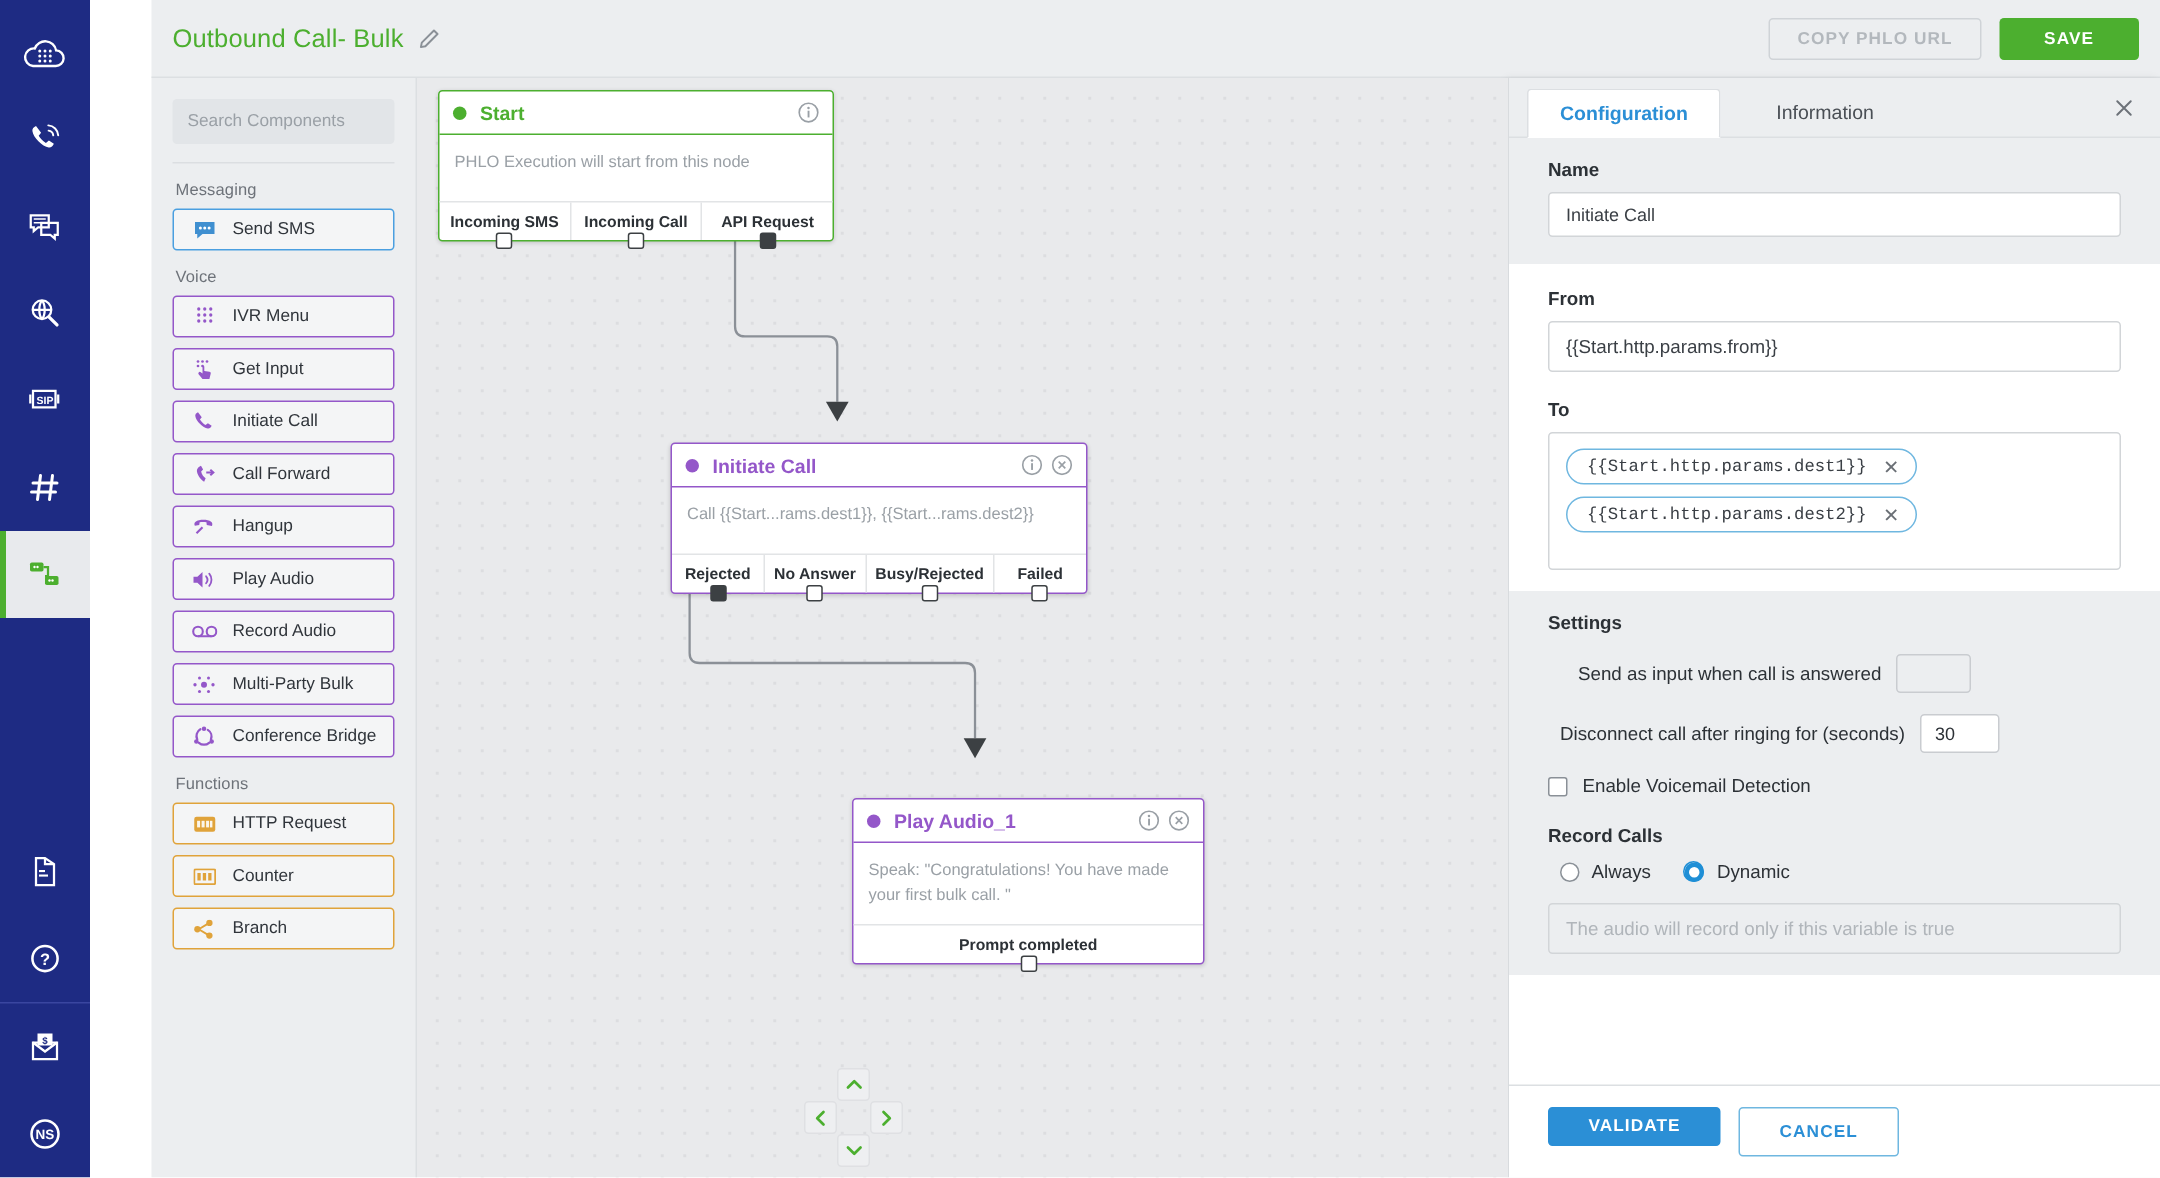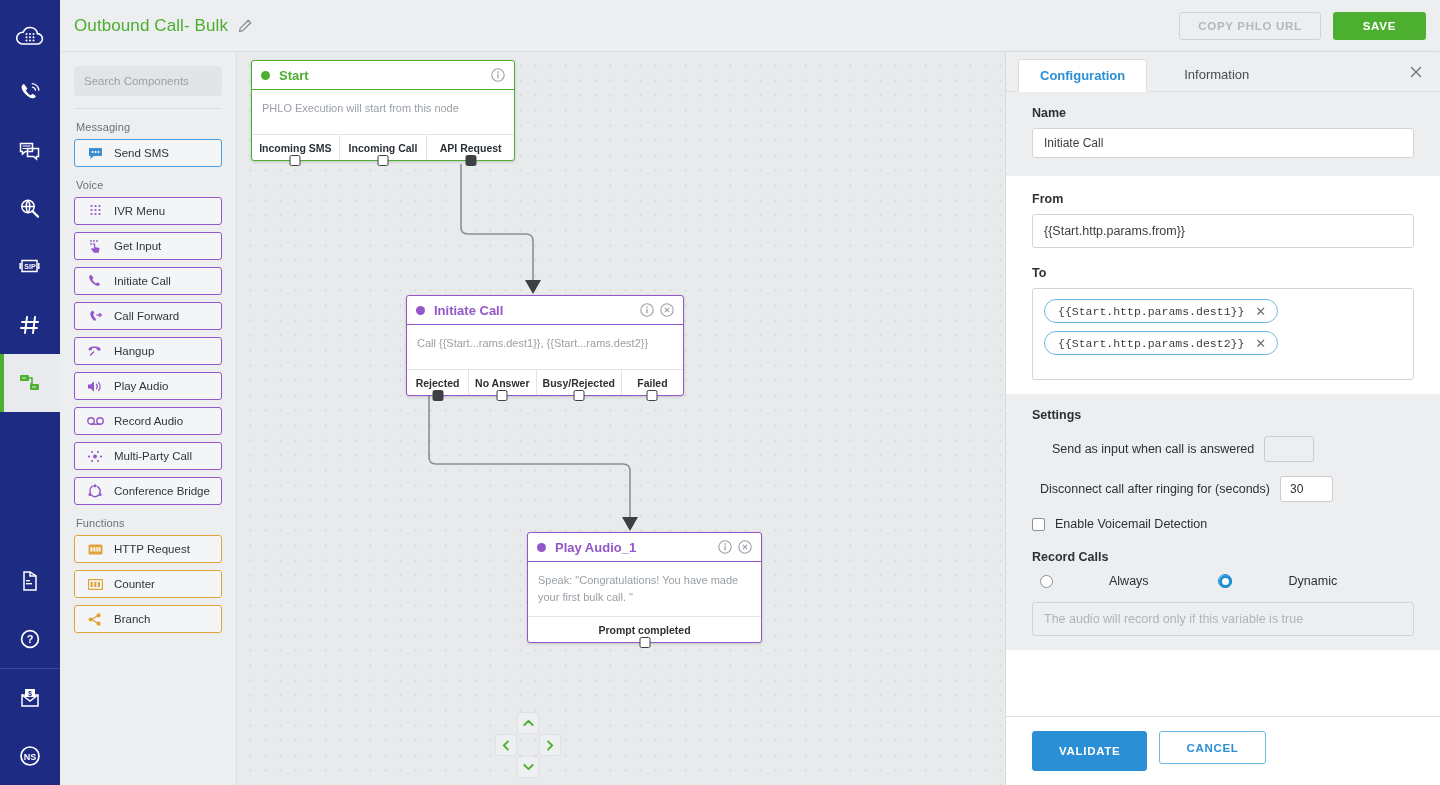--- a/index.html
+++ b/index.html
@@ -28,21 +28,21 @@
   .rail-item.logo { height: 56px; }
   .rail-item.active { background: #e8eaed; }
   .rail-item.active::before {
     content: ""; position: absolute; left: 0; top: 0; bottom: 0;
     width: 4px; background: #4caf2f;
   }
   .rail-spacer { flex: 1 1 auto; }
   .rail-div { height: 1px; background: #3a46a0; margin: 0 0px; }
 
   
-  .main { flex: 1 1 auto; display: flex; flex-direction: column; min-width: 0; }
+  .main { flex: 1 1 auto; display: flex; flex-direction: column; min-width: 0; padding-left: 41px; }
 
   
   .header {
     height: 52px; background: #eceef0;
     display: flex; align-items: center;
     padding: 0 14px 0 14px;
     border-bottom: 1px solid #dcdfe2;
     flex: none;
   }
   .phlo-title {
@@ -230,21 +230,21 @@
     content: ""; position: absolute; inset: -3.5px; border-radius: 50%;
     border: 1.4px solid #1f8fd6;
   }
   .sec-title { font-size: 12.5px; font-weight: 700; color: #2c3136; }
 
   .panel-foot {
     border-top: 1px solid #dcdfe2; background: #fff;
     padding: 14px 26px; display: flex; gap: 12px; flex: none;
   }
   .btn-validate {
-    height: 40px; padding: 0 26px; background: #2b8fd6; border: 1px solid #2b8fd6;
+    height: 26px; padding: 0 26px; background: #2b8fd6; border: 1px solid #2b8fd6;
     border-radius: 3px; color: #fff; font-size: 11.5px; font-weight: 700;
     letter-spacing: .7px; cursor: pointer; font-family: inherit;
   }
   .btn-cancel {
     height: 33px; padding: 0 26px; background: #fff; border: 1px solid #6fb7e0;
     border-radius: 3px; color: #2b8fd6; font-size: 11.5px; font-weight: 700;
     letter-spacing: .7px; cursor: pointer; font-family: inherit;
   }
 </style>
 </head>
@@ -529,21 +529,21 @@
                   <circle cx="8" cy="6.5" r="2"></circle>
                   <circle cx="2" cy="6.5" r="1.1"></circle>
                   <circle cx="14" cy="6.5" r="1.1"></circle>
                   <circle cx="5" cy="2" r="1"></circle>
                   <circle cx="11" cy="2" r="1"></circle>
                   <circle cx="5" cy="11" r="1"></circle>
                   <circle cx="11" cy="11" r="1"></circle>
                 </g>
               </svg>
           </span>
-          <span class="cl">Multi-Party Call</span>
+          <span class="cl">Multi-Party Bulk</span>
         </div>
 
         <div class="comp purple">
           <span class="ci">
             <svg width="14" height="14" viewBox="0 0 14 14">
                 <g fill="none" stroke="#9457c9" stroke-width="1.5" stroke-linecap="round">
                   <path d="M4.6 2.2A5.2 5.2 0 0 0 2.5 9"></path>
                   <path d="M9.5 2.6A5.2 5.2 0 0 1 11.6 9"></path>
                   <path d="M3.6 11.2a5.2 5.2 0 0 0 6.8 0"></path>
                 </g>
@@ -801,21 +801,21 @@
               <input class="inp-sm" style="width: 53px; margin-left: 10px; background: rgb(255, 255, 255);" value="30">
             </div>
 
             <div class="settings-row" style="margin-top:15px;">
               <span class="cb"></span>
               <span class="settings-txt" style="margin-left:10px;">Enable Voicemail Detection</span>
             </div>
 
             <div class="sec-title" style="margin-top:19px;">Record Calls</div>
 
-            <div class="settings-row" style="margin-top:10px;gap:48px;">
+            <div class="settings-row" style="margin-top:10px;">
               <span class="radio" style="margin-left:8px;"></span>
               <span class="settings-txt" style="margin-left:8px;">Always</span>
               <span class="radio on" style="margin-left:22px;"></span>
               <span class="settings-txt" style="margin-left:9px;">Dynamic</span>
             </div>
 
             <input class="inp lg grey" style="margin-top: 14px; background: rgb(236, 238, 240);" placeholder="The audio will record only if this variable is true">
           </div>
         </div>
 

